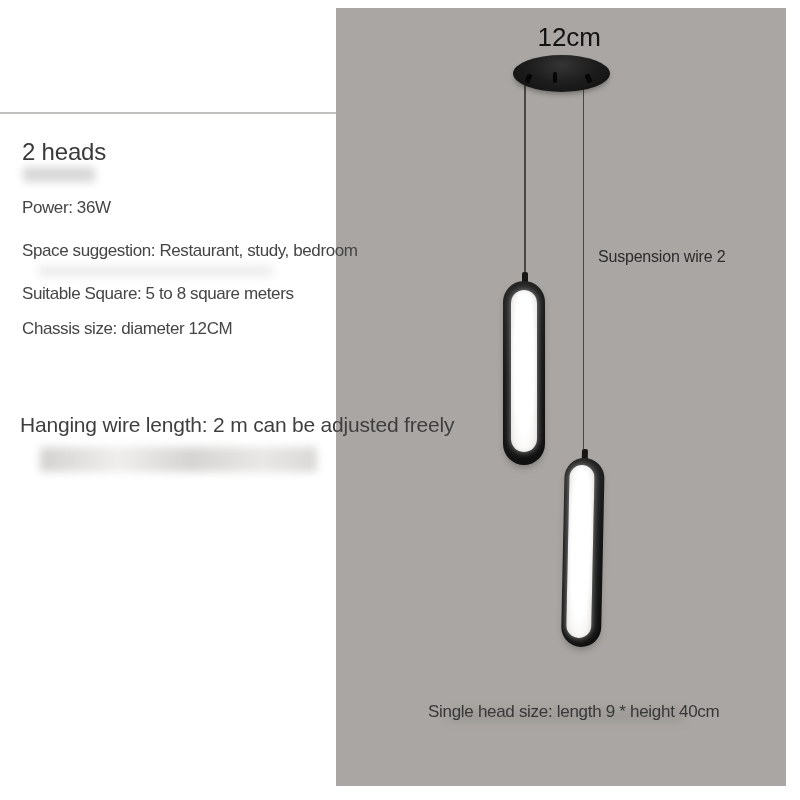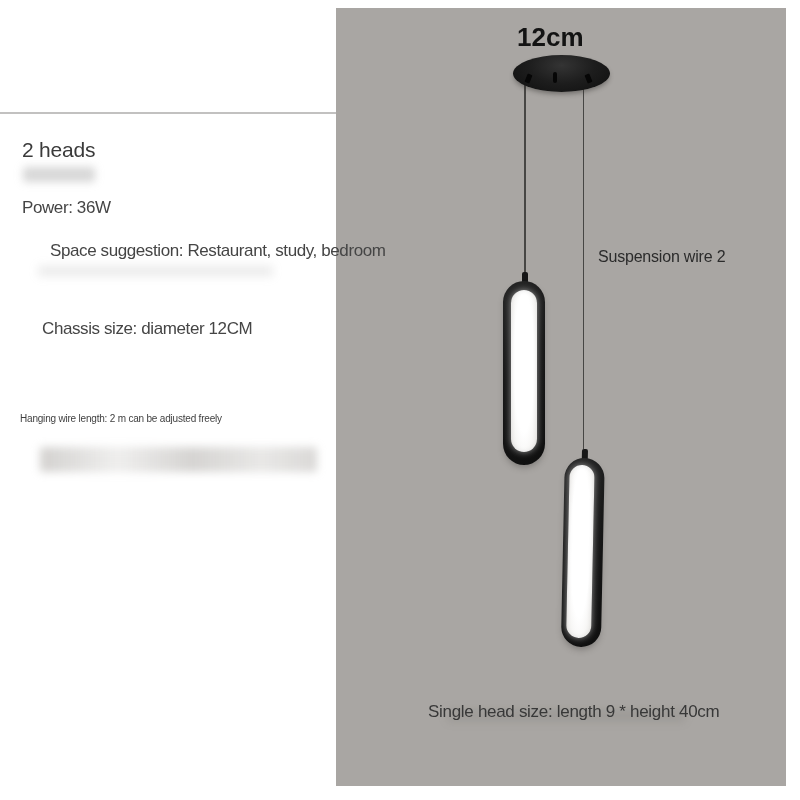--- a/index.html
+++ b/index.html
@@ -3,44 +3,44 @@
 <meta charset="utf-8">
 <style>
   html,body{margin:0;padding:0;background:#ffffff;}
   .stage{
     position:relative;width:800px;height:800px;background:#ffffff;overflow:hidden;
     font-family:"Liberation Sans","DejaVu Sans",sans-serif;
   }
   
   .divider{position:absolute;left:0;top:112px;width:336px;height:2px;background:#c2c1c0;}
   .title{
-    position:absolute;left:22px;top:138px;font-size:21px;color:#3a3a3a;
+    position:absolute;left:22px;top:138px;font-size:24px;color:#3a3a3a;
     white-space:nowrap;letter-spacing:-0.2px;
   }
   .spec{
     position:absolute;left:22px;font-size:17px;color:#454545;white-space:nowrap;
     letter-spacing:-0.4px;z-index:3;
   }
   .spec-power   {top:198px;}
-  .spec-space   {top:241px;margin-left:28px;}
+  .spec-space   {top:241px;}
   .spec-suitable{top:284px;}
-  .spec-chassis {top:319px;margin-left:20px;}
-  .spec-hanging {top:413px;left:20px;font-size:10px;letter-spacing:-0.2px;color:#3f3f3f;}
+  .spec-chassis {top:319px;}
+  .spec-hanging {top:413px;left:20px;font-size:21px;letter-spacing:-0.2px;color:#3f3f3f;}
   
   .ghost{position:absolute;filter:blur(4px);border-radius:3px;z-index:1;}
   .ghost-title {left:23px;top:167px;width:72px;height:15px;background:rgba(150,150,150,.38);}
   .ghost-mid   {left:38px;top:265px;width:235px;height:12px;background:rgba(160,160,158,.18);}
   .ghost-band  {left:40px;top:447px;width:277px;height:25px;
     background:linear-gradient(90deg,rgba(168,165,161,.50),rgba(205,203,200,.32) 28%,rgba(168,165,161,.48) 55%,rgba(196,194,190,.38) 80%,rgba(172,169,165,.45));}
   .ghost-bottom{left:447px;top:709px;width:238px;height:13px;background:rgba(92,90,87,.14);}
   
   .panel{position:absolute;left:336px;top:8px;width:450px;height:778px;background:#a9a6a3;z-index:0;}
   .dim-label{
-    position:absolute;left:517px;top:22px;width:84px;text-align:left;z-index:4;
-    font-size:26px;font-weight:700;color:#131313;letter-spacing:0;
+    position:absolute;left:517px;top:22px;width:84px;text-align:right;z-index:4;
+    font-size:26px;font-weight:400;color:#131313;letter-spacing:0;
   }
   .wire{position:absolute;width:1.5px;background:#474644;z-index:2;}
   .wire-left {left:524px;top:78px;height:194px;}
   .wire-right{left:582.8px;top:78px;height:371px;}
   .canopy{
     position:absolute;left:513px;top:55px;width:97px;height:37px;border-radius:50%;z-index:3;
     background:radial-gradient(ellipse at 50% 28%,#343434 0%,#1d1d1d 48%,#0e0e0e 100%);
     box-shadow:0 3px 5px -1px rgba(45,43,41,.45);
   }
   .hook{position:absolute;background:#060606;border-radius:1px;}
@@ -75,20 +75,21 @@
 <div class="stage">
 
   <div class="panel"></div>
 
   <div class="divider"></div>
   <div class="title">2 heads</div>
   <div class="ghost ghost-title"></div>
   <div class="spec spec-power">Power: 36W</div>
   <div class="spec spec-space">Space suggestion: Restaurant, study, bedroom</div>
   <div class="ghost ghost-mid"></div>
+  <div class="spec spec-suitable">Suitable Square: 5 to 8 square meters</div>
   <div class="spec spec-chassis">Chassis size: diameter 12CM</div>
   <div class="spec spec-hanging">Hanging wire length: 2 m can be adjusted freely</div>
   <div class="ghost ghost-band"></div>
 
   <div class="dim-label">12cm</div>
 
   <div class="wire wire-left"></div>
   <div class="wire wire-right"></div>
 
   <div class="canopy">

